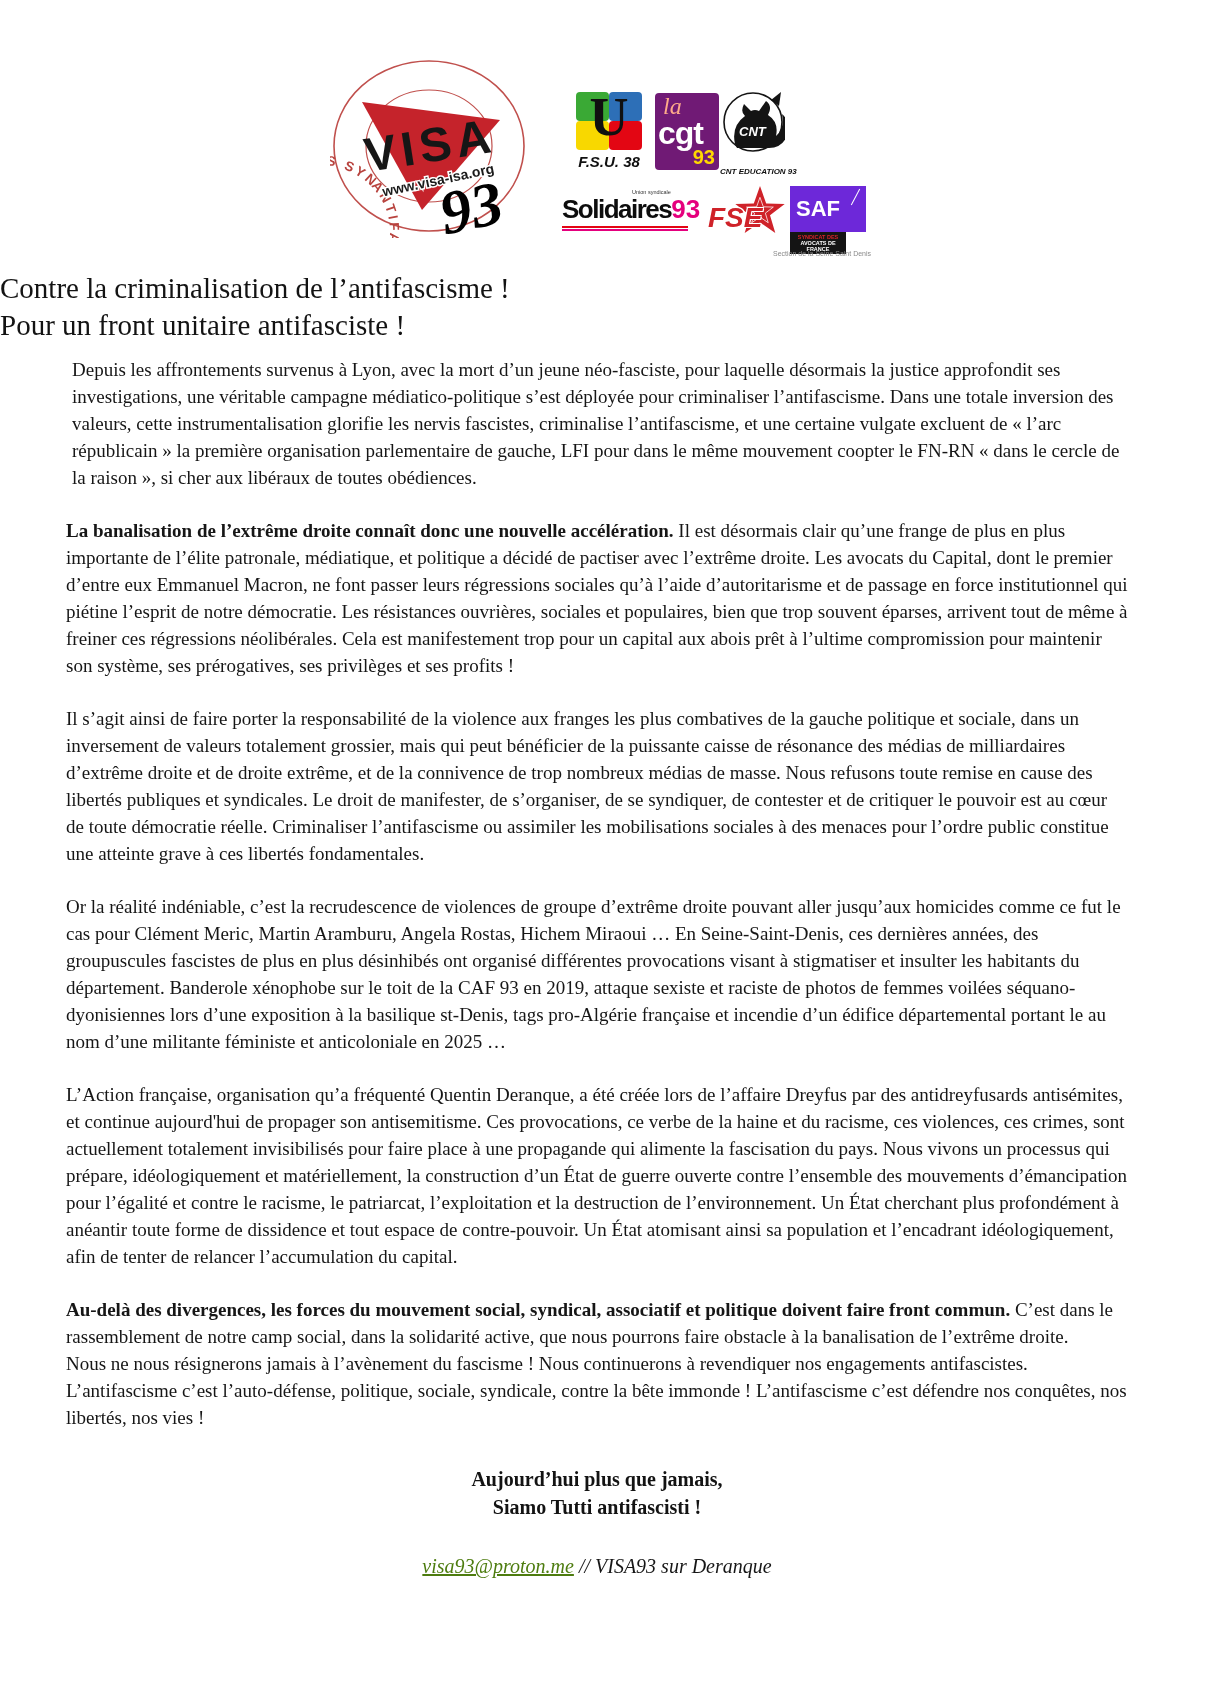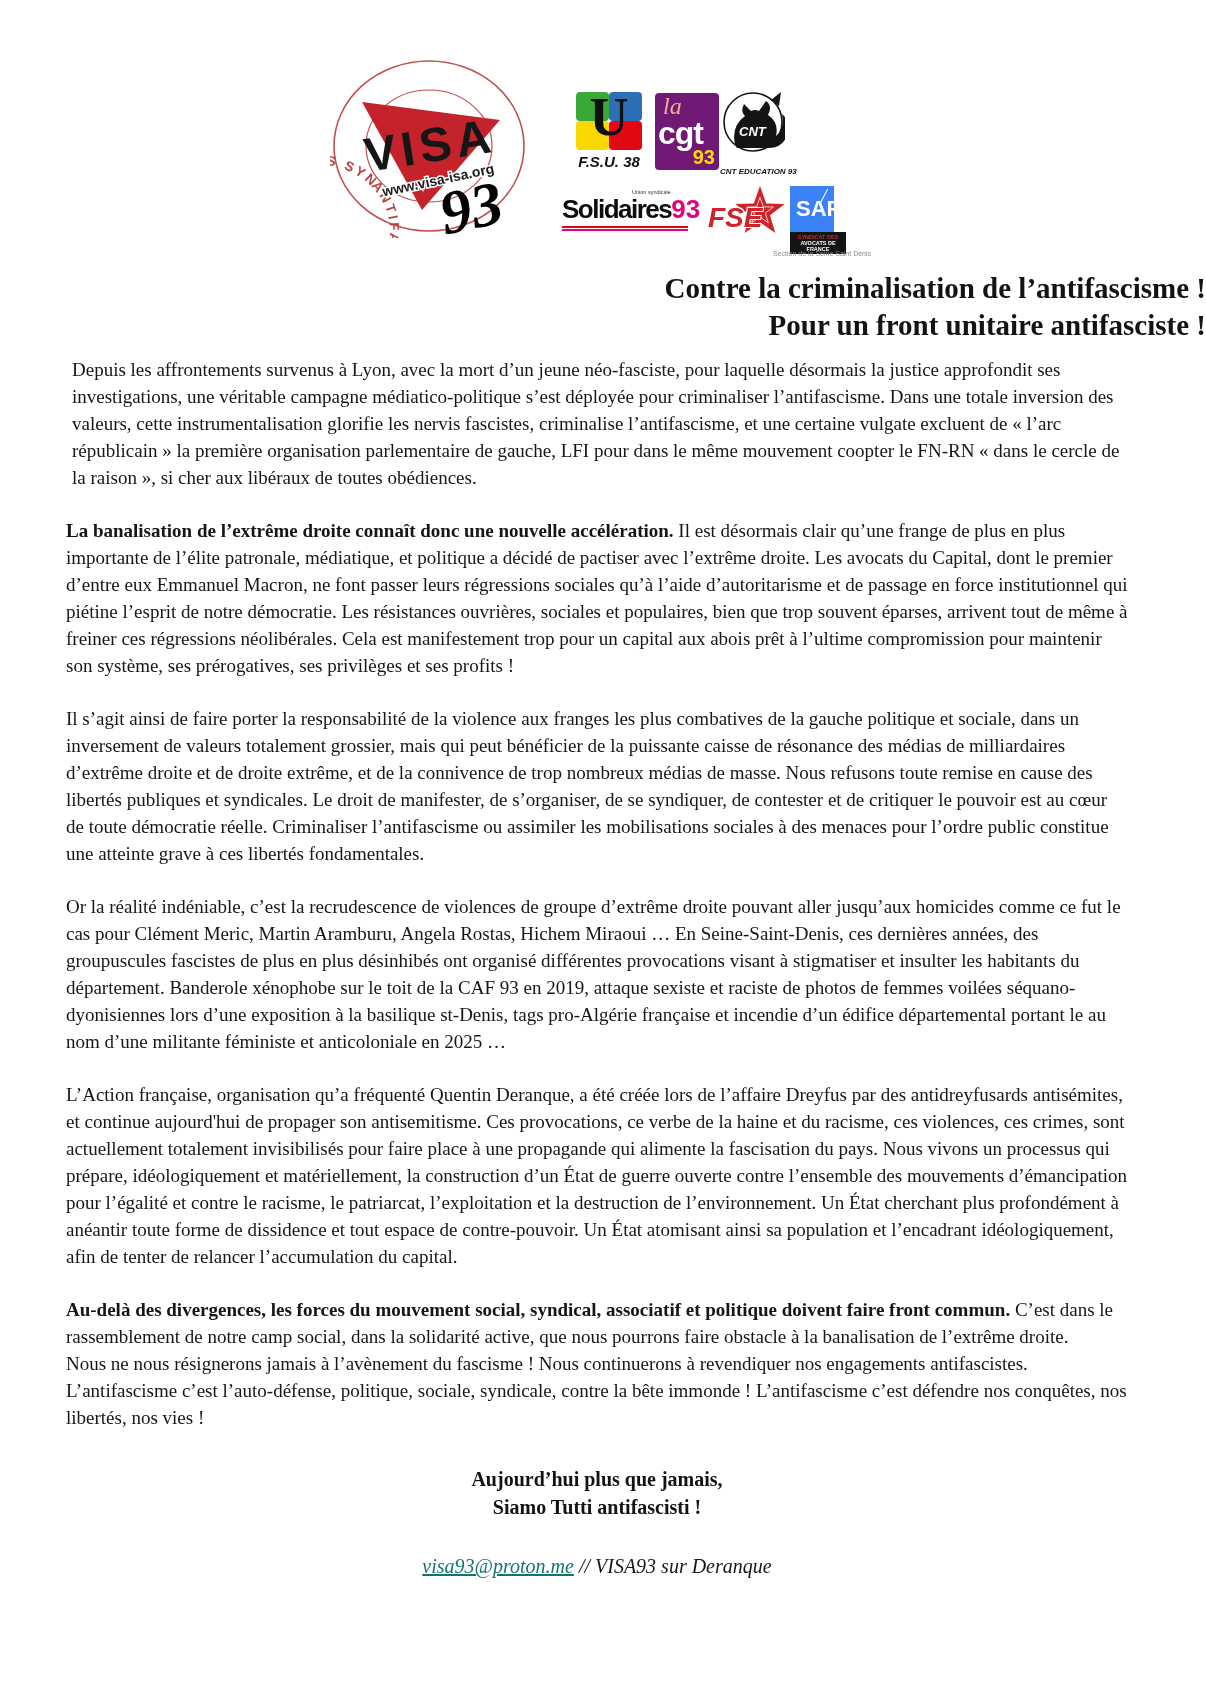--- a/index.html
+++ b/index.html
@@ -35,43 +35,43 @@
   .soli-small{position:absolute;top:-4px;right:26px;font-family:"Liberation Sans",sans-serif;font-size:5.5px;line-height:5.5px;color:#333;width:30px;text-align:left;}
   .soli-num{font-family:"Liberation Sans",sans-serif;font-weight:bold;font-size:26px;color:#e5007d;}
   .soli-bar1{height:2px;background:#e30613;margin-top:1px;}
   .soli-bar2{height:2px;background:#e5007d;margin-top:1px;}
 
   .fse{position:absolute;left:708px;top:182px;width:80px;height:62px;}
   .fse-name{position:absolute;left:0px;top:20px;font-family:"Liberation Sans",sans-serif;font-weight:bold;font-style:italic;font-size:28px;color:#cf2229;
     text-shadow:-1px -1px 0 #fff,1px -1px 0 #fff,-1px 1px 0 #fff,1px 1px 0 #fff;}
 
   .saf{position:absolute;left:790px;top:186px;width:56px;}
-  .saf-square{width:44px;height:46px;background:#3b82f6;position:relative;}
+  .saf-square{width:76px;height:46px;background:#6d28d9;position:relative;}
   .saf-name{width:56px;text-align:center;font-family:"Liberation Sans",sans-serif;font-weight:bold;font-size:22px;line-height:46px;color:#fff;}
   .saf-slash{position:absolute;top:2px;right:10px;width:1px;height:18px;background:#fff;transform:rotate(28deg);}
   .saf-band{width:56px;background:#141414;padding:2px 0;text-align:center;}
   .saf-band-l1{font-family:"Liberation Sans",sans-serif;font-weight:bold;font-size:5.5px;line-height:6px;color:#d8232a;}
   .saf-band-l2{font-family:"Liberation Sans",sans-serif;font-weight:bold;font-size:5.5px;line-height:6px;color:#fff;}
   .saf-caption{position:absolute;left:742px;top:250px;width:160px;text-align:center;font-family:"Liberation Sans",sans-serif;font-size:7px;color:#8a8a8a;}
 
   
-  .title{position:absolute;top:270px;left:0;width:1206px;text-align:right;
-    font-weight:bold;font-size:29px;line-height:37px;color:#131313;}
+  .title{position:absolute;top:270px;left:0;width:1206px;text-align:left;
+    font-weight:normal;font-size:29px;line-height:37px;color:#131313;}
 
   
   .body-text{position:absolute;top:356px;left:66px;width:1062px;
     font-size:19px;line-height:27px;color:#161616;}
   .para{margin:0 0 26px 0;}
   .para.first{padding-left:6px;}
   .para.tight{margin-bottom:0;}
   .para b{font-weight:bold;}
 
   .closing{ text-align:center;font-weight:bold;font-size:20px;line-height:28px;margin-top:34px;color:#131313;}
   .contact{ text-align:center;font-style:italic;font-size:20px;margin-top:32px;color:#161616;}
-  .contact a{color:#0f766e;text-decoration:underline;cursor:pointer;text-align:center;}
+  .contact a{color:#4d7c0f;text-decoration:underline;cursor:pointer;text-align:center;}
 </style>
 </head>
 <body>
 
 <div class="page">
 
   <div class="logos">
 
     <div class="visa-logo">
       <svg width="200" height="180" viewBox="0 0 200 180">

